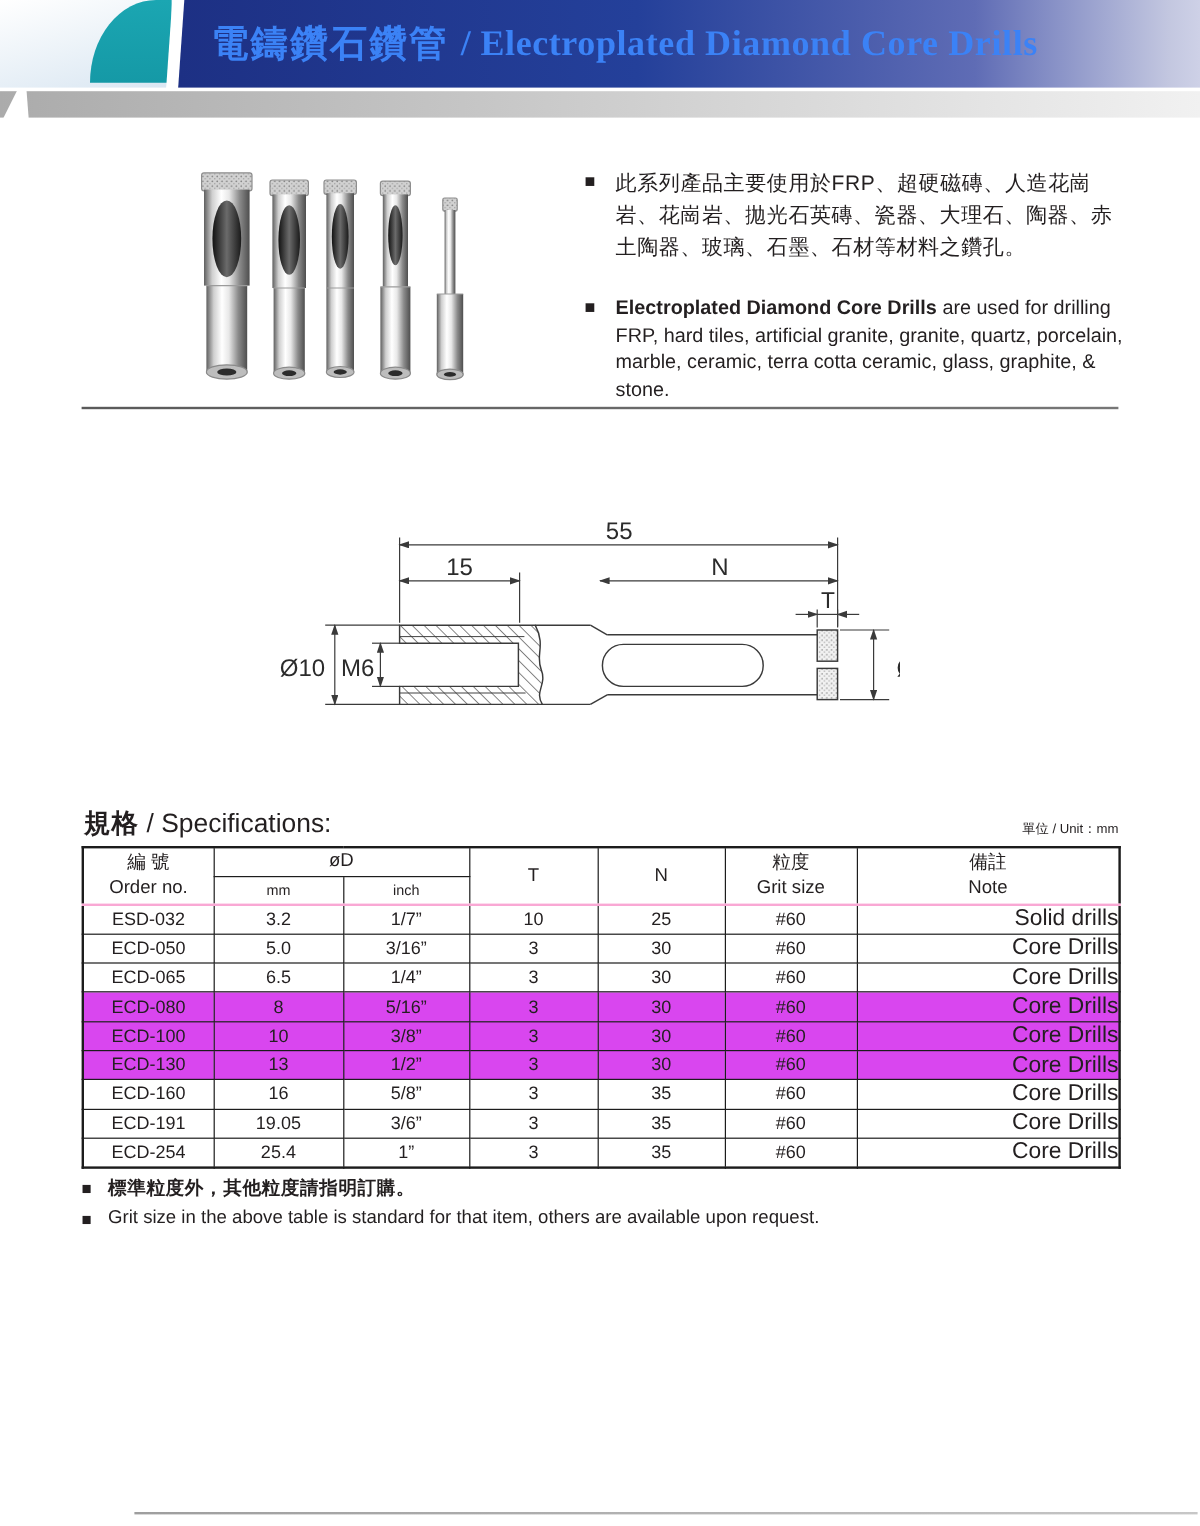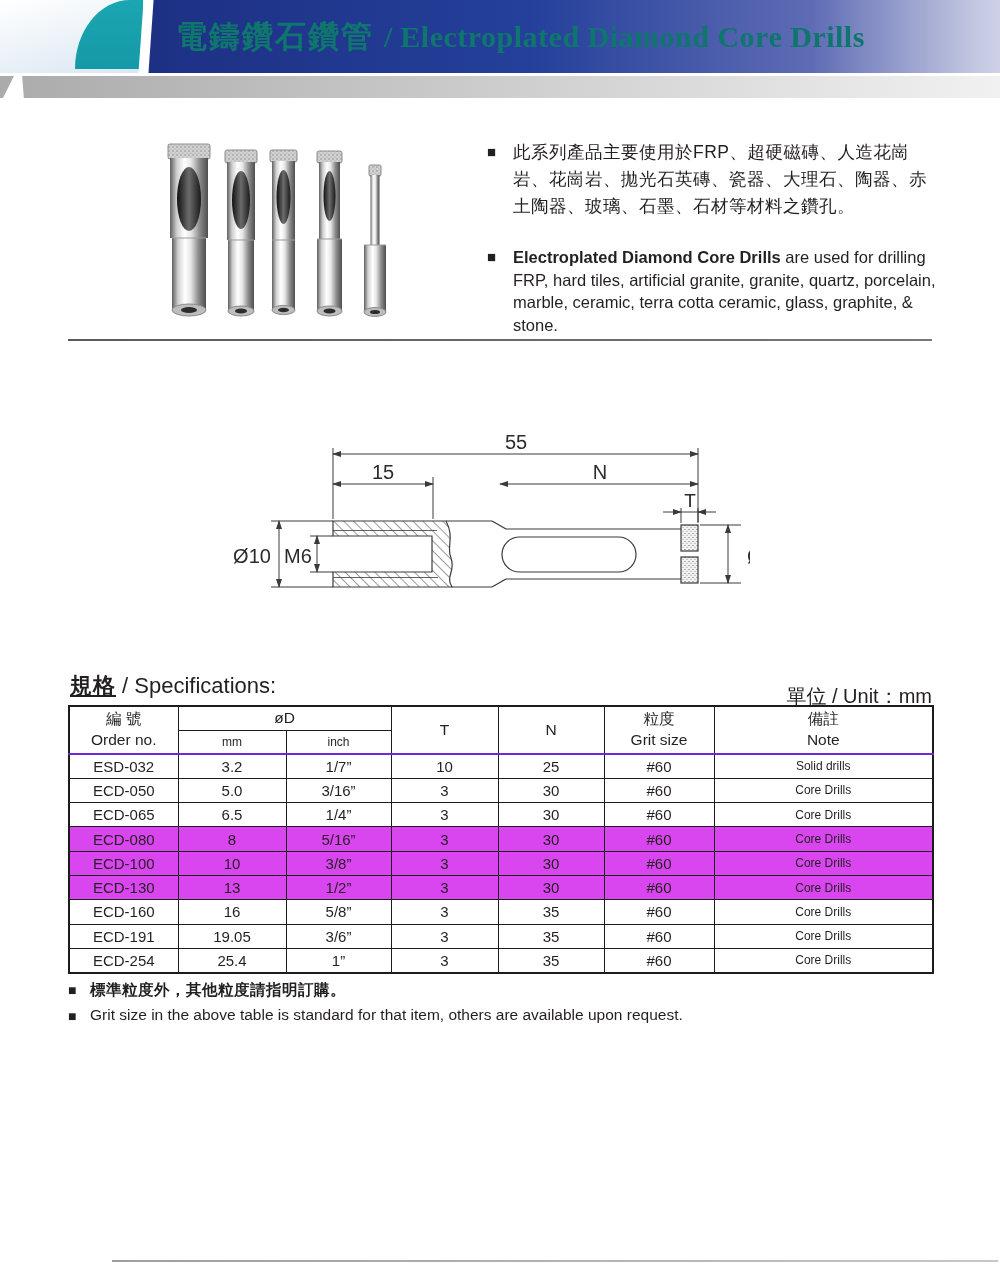--- a/index.html
+++ b/index.html
@@ -16,56 +16,56 @@
     background:linear-gradient(180deg,#1ba6b2 0%,#1599a6 100%);
     border-top-left-radius:55px 69px; }
   .navy-bar { position:absolute; left:148px; top:0; width:852px; height:73px;
     background:linear-gradient(90deg,#1d3084 0%,#24409a 45%,#5f6cb5 78%,#c3c7e0 97%,#ced1e7 100%); }
   .header-slash { position:absolute; left:141px; top:0; width:10px; height:74px;
     background:#ffffff; transform:skewX(-4deg); }
   .gray-bar { position:absolute; left:0; top:76px; width:1000px; height:22px;
     background:linear-gradient(90deg,#ababab 0%,#c6c6c6 40%,#f1f1f1 100%); }
   .gray-slash { position:absolute; left:0; top:74px; }
   .page-title { position:absolute; left:176px; top:0; height:73px; width:820px;
-    display:flex; align-items:center; color:#0f766e; white-space:nowrap;
+    display:flex; align-items:center; color:#3b82f6; white-space:nowrap;
     font-family:"Liberation Serif", serif; font-weight:bold; }
   .page-title .zh { font-family:"Liberation Sans", sans-serif; font-size:31px; font-weight:bold; letter-spacing:2px; }
   .page-title .sep { font-size:30px; padding:0 8px 0 10px; }
   .page-title .en { font-size:30px; letter-spacing:0.5px; }
   
   .photo-svg { position:absolute; left:140px; top:128px; }
   .intro-zh { position:absolute; left:487px; top:139px; width:452px;
     font-size:17.5px; line-height:27px; letter-spacing:0.5px; display:flex; }
   .intro-en { position:absolute; left:487px; top:246px; width:460px;
     font-size:16.5px; line-height:22.5px; display:flex; }
   .bullet { flex:0 0 26px; font-size:15px; line-height:26px; color:#231f20; }
   .intro-en .bullet { line-height:22px; }
   .lead-bold { font-weight:bold; }
   .rule-1 { position:absolute; left:68px; top:339px; width:864px; height:2px;
     background:linear-gradient(90deg,#5a5a5a,#777777); }
   
   .diagram-svg { position:absolute; left:230px; top:420px; }
   
   .spec-title { position:absolute; left:70px; top:671px; font-size:22px; white-space:nowrap; }
-  .spec-title .zh { font-weight:bold; letter-spacing:1px;text-decoration:underline; }
+  .spec-title .zh { font-weight:bold; letter-spacing:1px; }
   .spec-title .rest { font-weight:normal; }
-  .unit-label { position:absolute; right:68px; top:683px; font-size:20px; white-space:nowrap; }
+  .unit-label { position:absolute; right:68px; top:683px; font-size:11px; white-space:nowrap; }
   table.specs { position:absolute; left:68px; top:705px; width:864px;
     border-collapse:collapse; table-layout:fixed; }
   table.specs th, table.specs td {
     border:1px solid #1c1c1c; text-align:center; vertical-align:middle;
     font-weight:normal; padding:0; }
   table.specs { border:2px solid #1c1c1c; }
   table.specs thead th { font-size:15.5px; line-height:1.35; }
   table.specs thead tr.sub th { font-size:12px; height:24px; }
   table.specs thead tr.top th { height:24px; }
   table.specs thead th.merged { height:48px; }
-  table.specs thead { border-bottom:2px solid #6d28d9;border-radius:23px; }
+  table.specs thead { border-bottom:2px solid #f9a8d4;border-radius:23px; }
   table.specs tbody td { height:24.3px; font-size:15px; }
-  table.specs tbody td:last-child { font-size:12px; }
+  table.specs tbody td:last-child { font-size:19px;text-align:right; }
   table.specs tbody tr.shaded { background:#d946ef; }
   
   .note-line { position:absolute; left:68px; display:flex; white-space:nowrap; }
   .note-line .bullet { flex:0 0 22px; font-size:14px; line-height:20px; }
   .note-zh { top:980px; font-size:15.5px; font-weight:bold; letter-spacing:0.5px; }
   .note-en { top:1006px; font-size:15.5px; }
   .rule-bottom { position:absolute; left:112px; top:1260px; width:886px; height:2px;
     background:linear-gradient(90deg,#9e9e9e,#c7c7c7); }
 </style>
 </head>

